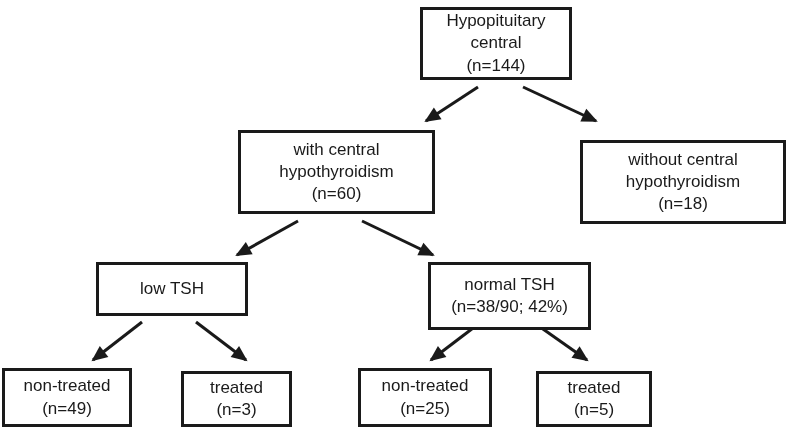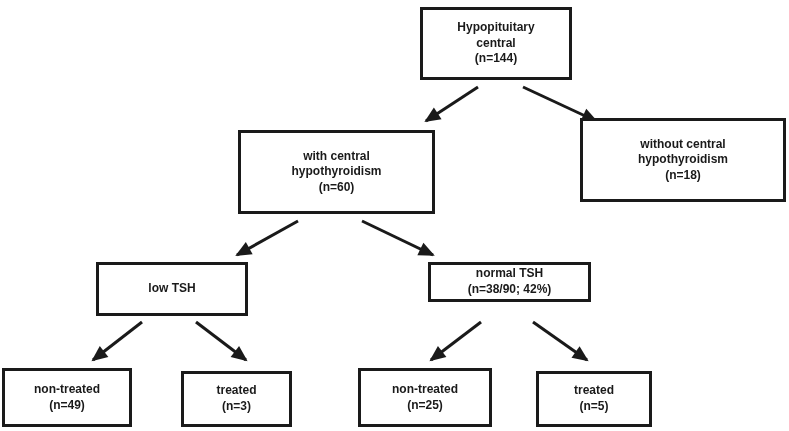--- a/index.html
+++ b/index.html
@@ -35,30 +35,30 @@
   .node {
     position: absolute;
     box-sizing: border-box;
     display: flex;
     flex-direction: column;
     justify-content: center;
     align-items: center;
     background: var(--box-bg, #ffffff);
     border: 3px solid var(--box-border, #1a1a1a);
     color: var(--text, #1a1a1a);
-    font-weight: 700;
-    font-size: 12px;
+    font-weight: 400;
+    font-size: 17px;
     line-height: 1.3;
     text-align: center;
   }
   .n-root     { left: 420px; top: 7px;   width: 152px; height: 73px; }
   .n-with     { left: 238px; top: 130px; width: 197px; height: 84px; }
-  .n-without  { left: 580px; top: 118px; width: 206px; height: 84px; }
+  .n-without  { left: 580px; top: 140px; width: 206px; height: 84px; }
   .n-lowtsh   { left: 96px;  top: 262px; width: 152px; height: 54px; justify-content: center; }
-  .n-normtsh  { left: 428px; top: 262px; width: 163px; height: 40px; }
+  .n-normtsh  { left: 428px; top: 262px; width: 163px; height: 68px; }
   .n-low-nt   { left: 2px;   top: 368px; width: 130px; height: 59px; }
   .n-low-t    { left: 181px; top: 371px; width: 111px; height: 56px; }
   .n-norm-nt  { left: 358px; top: 368px; width: 134px; height: 59px; }
   .n-norm-t   { left: 536px; top: 371px; width: 116px; height: 56px; }
 </style>
 </head>
 <body>
 
 <div class="canvas">
 

